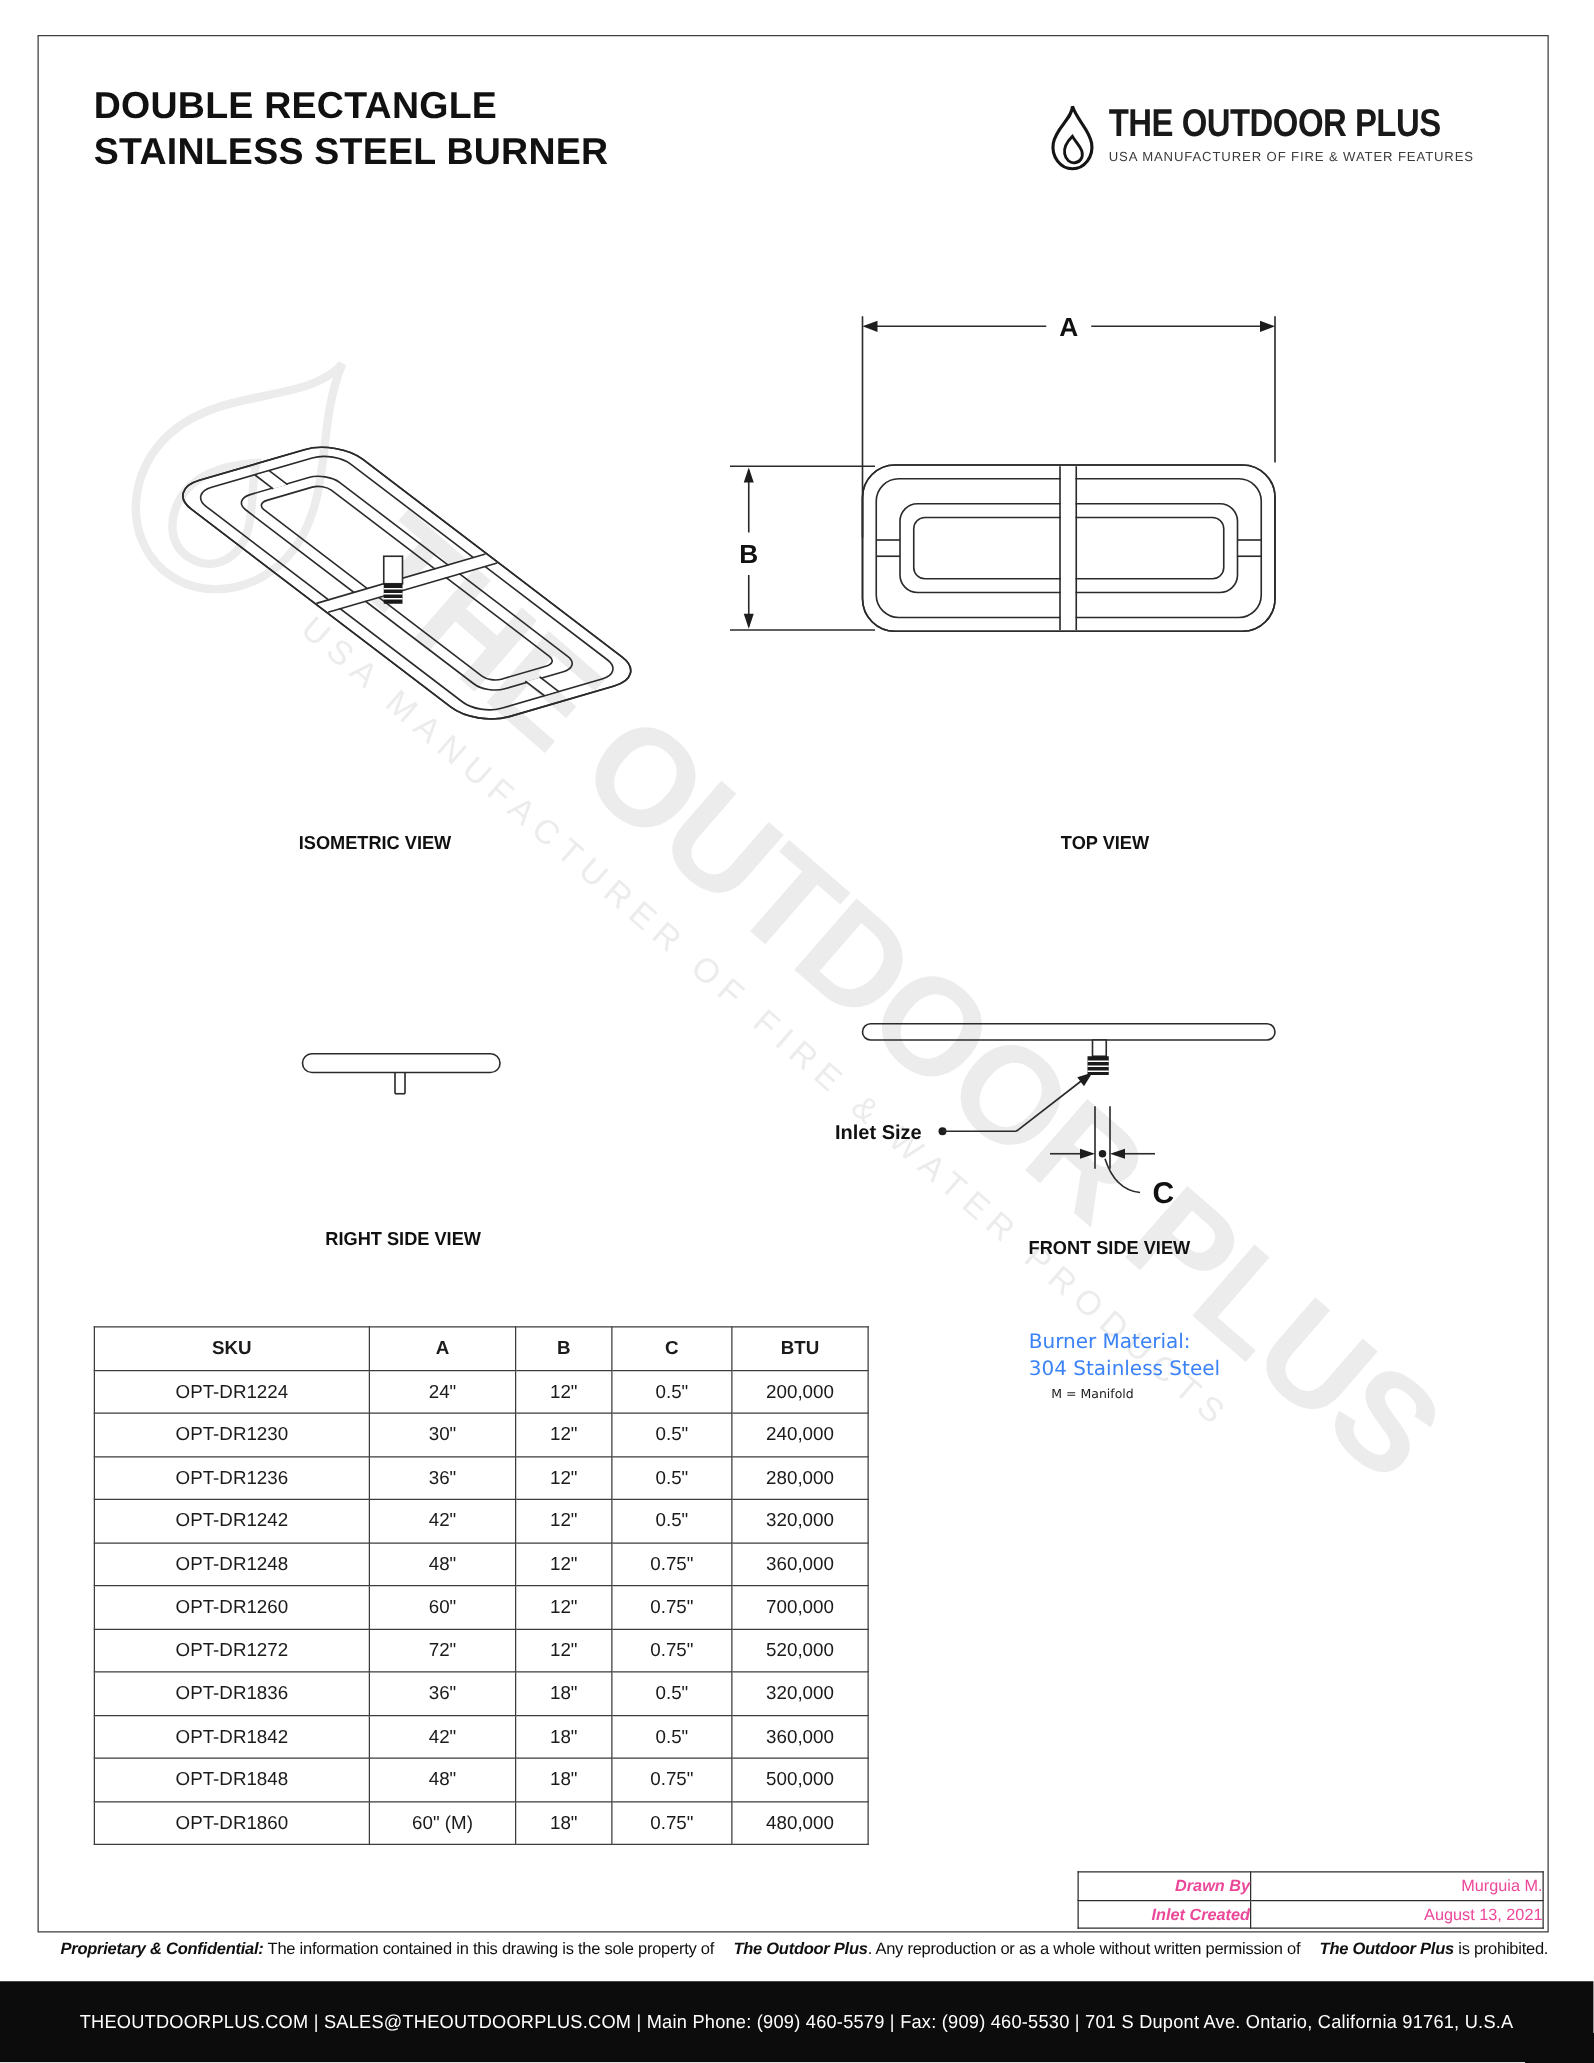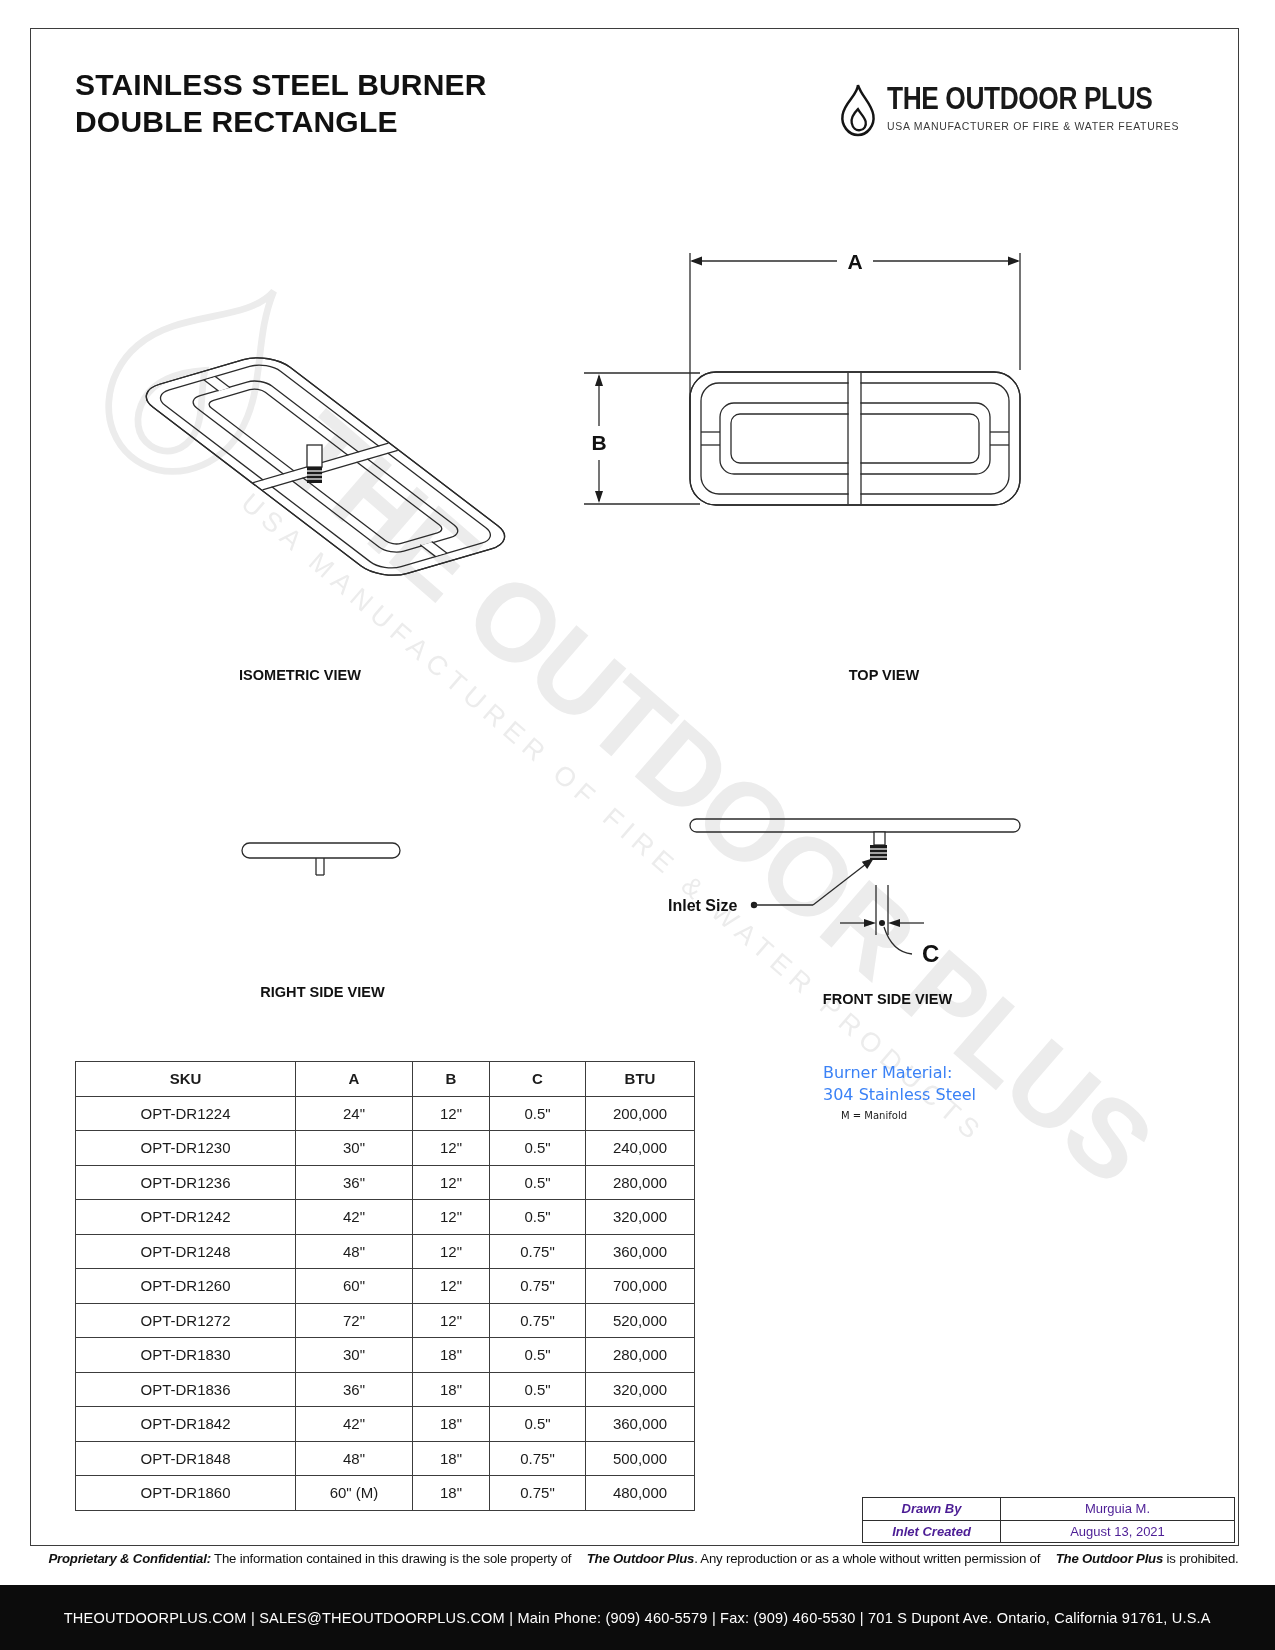--- a/index.html
+++ b/index.html
@@ -31,22 +31,22 @@
              color:#1b1b1b;height:33.5px;padding:0;background:transparent;}
   table.spec th{font-weight:700;}
   
   .notes{position:absolute;left:823px;top:1062px;font-size:16px;line-height:22px;color:#3b82f6;
          font-family:"DejaVu Sans","Liberation Sans",sans-serif;}
   .manifold{position:absolute;left:841px;top:1110px;font-size:10px;color:#1b1b1b;
          font-family:"DejaVu Sans","Liberation Sans",sans-serif;}
   
   table.tblock{position:absolute;left:862px;top:1497px;border-collapse:collapse;table-layout:fixed;
                width:372px;background:transparent;}
-  table.tblock td{border:1.5px solid #2e2e2e;text-align:center;font-size:13px;height:21.5px;
-               padding:0;color:#4c1d95;}
+  table.tblock td{border:1.5px solid #2e2e2e;text-align:right;font-size:13px;height:21.5px;
+               padding:0;color:#ec4899;}
   table.tblock td.lbl{font-weight:700;font-style:italic;}
   
   .proprietary{position:absolute;left:30px;top:1551px;width:1215px;text-align:center;
                font-size:13.2px;letter-spacing:-.2px;color:#101010;}
   .proprietary b{font-style:italic;margin-left:12px;}
   .bottombar{position:absolute;left:0;top:1585px;width:1275px;height:65px;background:#0c0c0c;
              display:flex;align-items:center;justify-content:center;}
   .bottombar span{color:#fff;font-size:15px;letter-spacing:.2px;white-space:nowrap;
              transform:scaleX(.97);}
   .ln{stroke:#2b2b2b;stroke-width:1.3;fill:none;}
@@ -65,22 +65,22 @@
     </svg>
     <div>
       <div class="wm-big">THE OUTDOOR PLUS</div>
       <div class="wm-small">USA MANUFACTURER OF FIRE &amp; WATER PRODUCTS</div>
     </div>
   </div>
 
   <div class="frame"></div>
 
   <div class="title">
+    <div>DOUBLE RECTANGLE</div>
     <div>STAINLESS STEEL BURNER</div>
-    <div>DOUBLE RECTANGLE</div>
   </div>
 
   <div class="logo">
     <svg width="48" height="58" viewBox="0 0 50 60" style="position:static;">
       <path d="M26 3 C26 13 12 21 10 34 C8.3 45 16 55 26 55 C36 55 43.7 45 42 34 C40 22 30 15 26 3 Z" fill="none" stroke="#141414" stroke-width="2.6"></path>
       <path d="M26 28 C22 32 18.5 37 19.5 42.5 C20.5 47.5 24 50.5 28 50 C32.5 49.4 35 45.5 34 41 C33 36.5 28.5 32.5 26 28 Z" fill="none" stroke="#141414" stroke-width="2.4"></path>
     </svg>
     <div class="logo-text">
       <div class="brand">THE OUTDOOR PLUS</div>
       <div class="tagline">USA MANUFACTURER OF FIRE &amp; WATER FEATURES</div>
@@ -259,27 +259,20 @@
           <td>700,000</td>
         </tr>
         <tr>
           <td>OPT-DR1272</td>
           <td>72"</td>
           <td>12"</td>
           <td>0.75"</td>
           <td>520,000</td>
         </tr>
         <tr>
-          <td>OPT-DR1830</td>
-          <td>30"</td>
-          <td>18"</td>
-          <td>0.5"</td>
-          <td>280,000</td>
-        </tr>
-        <tr>
           <td>OPT-DR1836</td>
           <td>36"</td>
           <td>18"</td>
           <td>0.5"</td>
           <td>320,000</td>
         </tr>
         <tr>
           <td>OPT-DR1842</td>
           <td>42"</td>
           <td>18"</td>

